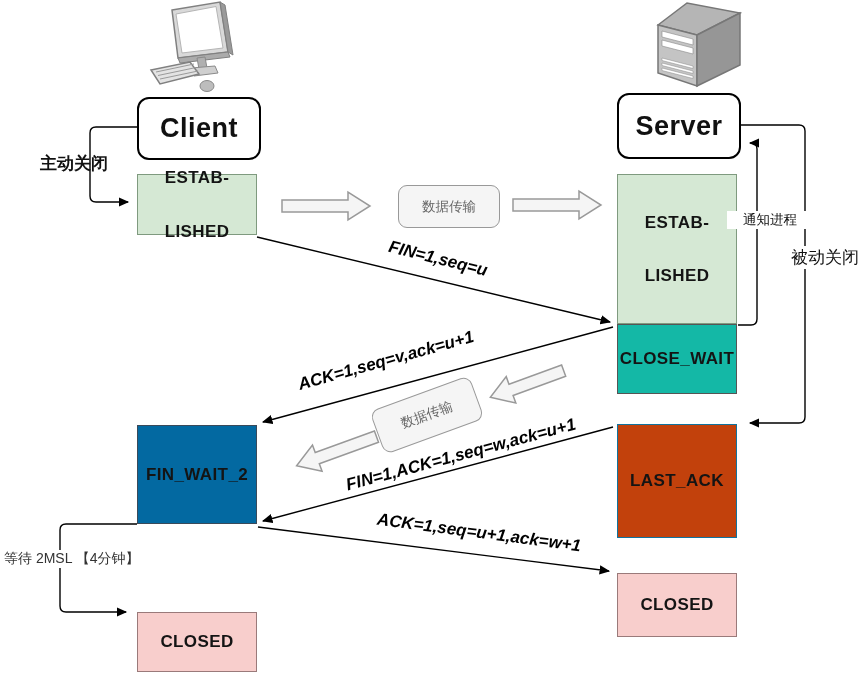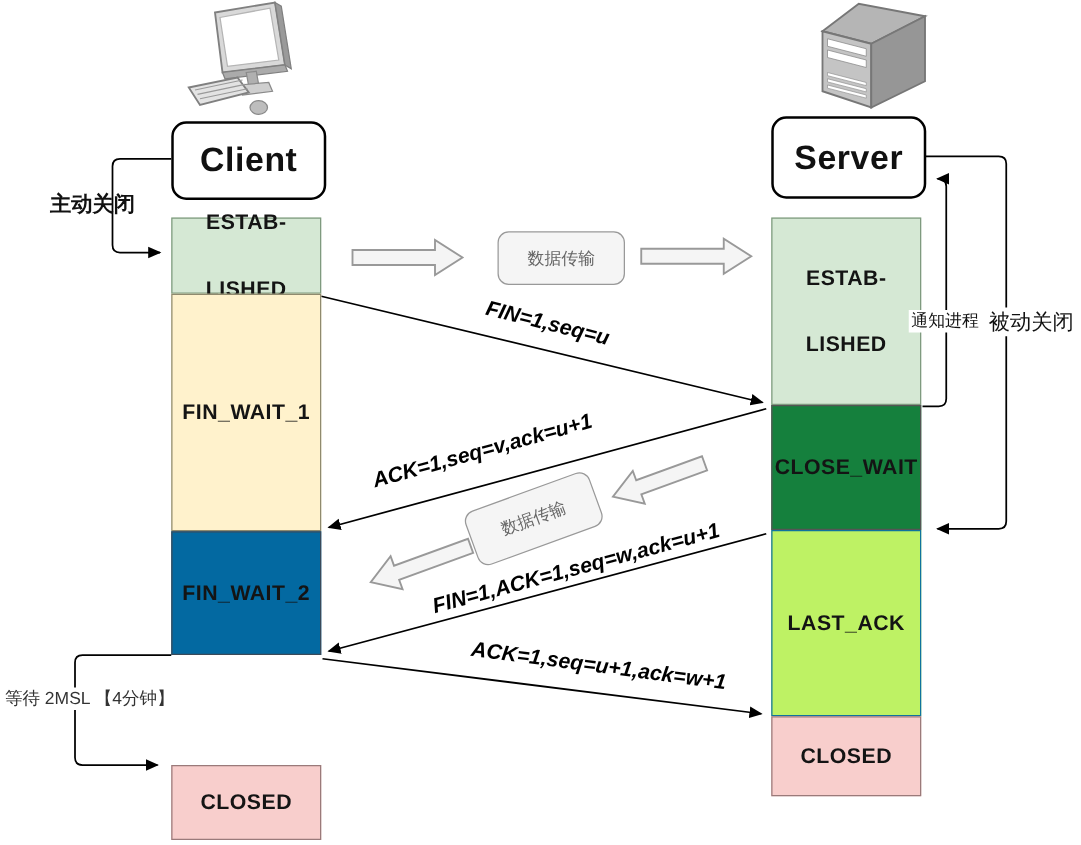--- a/index.html
+++ b/index.html
@@ -17,37 +17,37 @@
          font-weight:bold;font-size:17px;letter-spacing:0.4px;border:1px solid #666;color:#141414;
          line-height:1.25;gap:32px;}
   .state .line{display:block;text-align:center;}
   .srv{left:617px;}
   .c-estab {top:174px;height:61px;background:#d5e8d4;border-color:#7f9a7f;}
   .c-finw1 {top:235px;height:190px;background:#fff2cc;border-color:#8f8a6e;}
   .c-finw2 {top:425px;height:99px;background:#0369a1;border-color:#3a4a5a;}
   .c-timew {top:524px;height:88px;background:#f7f769;border-color:#77774a;}
   .c-closed{top:612px;height:60px;background:#f8cecc;border-color:#9a7a7a;}
   .s-estab {top:174px;height:150px;background:#d5e8d4;border-color:#7f9a7f;}
-  .s-closew{top:324px;height:100px;background:#15803d;border-color:#555;}
-  .s-lastack{top:424px;height:149px;background:#bef264;border-color:#10739e;}
+  .s-closew{top:324px;height:70px;background:#14b8a6;border-color:#555;}
+  .s-lastack{top:424px;height:114px;background:#c2410c;border-color:#10739e;}
   .s-closed{top:573px;height:64px;background:#f8cecc;border-color:#9a7a7a;}
   .dt-box{position:absolute;z-index:3;background:#f5f5f5;border:1.5px solid #999;border-radius:9px;
           display:flex;align-items:center;justify-content:center;color:#666;font-size:13.5px;}
   .dt-top{left:398px;top:185px;width:100px;height:41px;}
   .dt-mid{left:374px;top:392px;width:104px;height:44px;transform:rotate(-20deg);}
   .msg{position:absolute;z-index:4;white-space:nowrap;font-style:italic;font-weight:bold;
        font-size:17px;color:#000;}
   .msg1{left:438px;top:259px;transform:translate(-50%,-50%) rotate(14deg);}
   .msg2{left:386px;top:361px;transform:translate(-50%,-50%) rotate(-15.5deg);}
   .msg3{left:461px;top:455px;transform:translate(-50%,-50%) rotate(-15deg);}
   .msg4{left:479px;top:533px;transform:translate(-50%,-50%) rotate(7.5deg);}
   .note{position:absolute;z-index:4;white-space:nowrap;}
   .note-active{left:40px;top:152px;font-weight:bold;font-size:17px;}
   .note-passive{left:789px;top:246px;font-weight:normal;font-size:17px;background:#fff;padding:0 2px;}
-  .note-notify{left:727px;top:211px;font-size:13.5px;background:#fff;padding:0 2px;margin-top:37px;}
+  .note-notify{left:727px;top:211px;font-size:13.5px;background:#fff;padding:0 16px;}
   .note-msl{left:2px;top:550px;font-size:14px;color:#333;background:#fff;padding:0 2px;}
 </style>
 </head>
 <body>
 
 <div class="canvas">
 
   <svg class="overlay" viewBox="0 0 865 676">
     <defs>
       <marker id="ah" viewBox="0 0 10 10" refX="8.6" refY="5" markerWidth="11" markerHeight="11" markerUnits="userSpaceOnUse" orient="auto-start-reverse">
@@ -101,23 +101,20 @@
     <span>Client</span>
   </div>
   <div class="node node-server">
     <span>Server</span>
   </div>
 
   <div class="state c-estab">
     <span class="line">ESTAB-</span>
     <span class="line">LISHED</span>
   </div>
-  <div class="state c-finw1">
-    <span class="line">FIN_WAIT_1</span>
-  </div>
   <div class="state c-finw2">
     <span class="line">FIN_WAIT_2</span>
   </div>
   <div class="state c-closed">
     <span class="line">CLOSED</span>
   </div>
 
   <div class="state srv s-estab">
     <span class="line">ESTAB-</span>
     <span class="line">LISHED</span>

